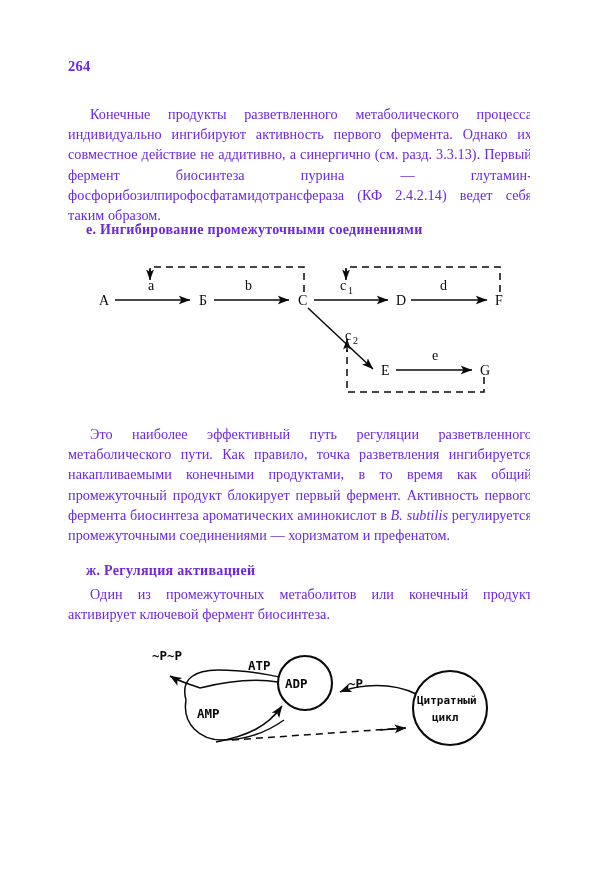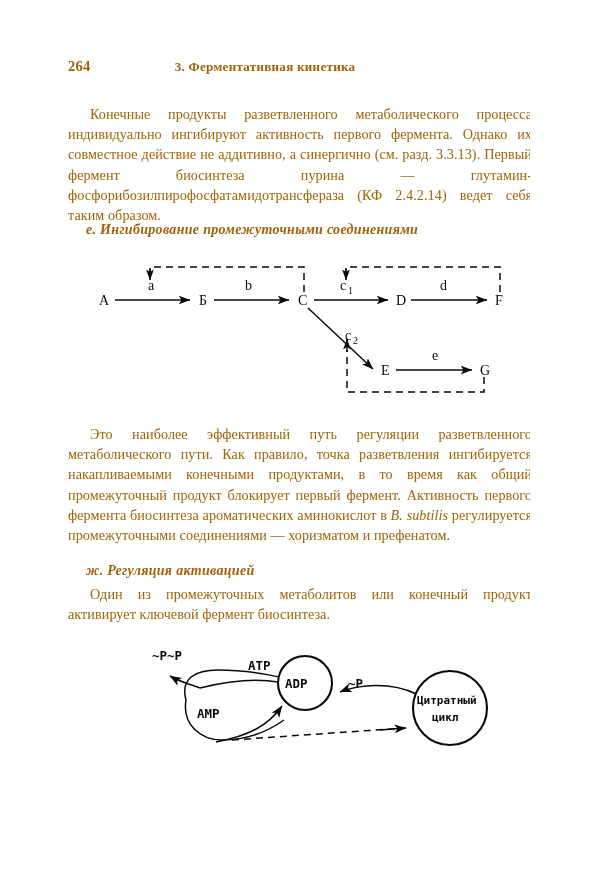--- a/index.html
+++ b/index.html
@@ -7,21 +7,21 @@
     padding: 0;
     background: #ffffff;
   }
   #page {
     position: relative;
     width: 530px;
     height: 896px;
     background: #ffffff;
     overflow: hidden;
     font-family: "Liberation Serif", "DejaVu Serif", serif;
-    color: #a16207;
+    color: #6d28d9;
   }
 
   
   .running-head {
     position: absolute;
     top: 58px;
     left: 68px;
     right: 68px;
     height: 18px;
   }
@@ -57,21 +57,20 @@
     letter-spacing: 0.05px;
     hyphens: manual;
   }
   .para.indent { text-indent: 22px; }
 
   .sect-head {
     position: absolute;
     left: 86px;
     font-size: 14px;
     font-weight: bold;
-    font-style: italic;
     letter-spacing: 0.3px;
   }
 
   .it { font-style: italic; }
 
   
   .figure {
     position: absolute;
     left: 0;
     width: 600px;
@@ -117,21 +116,20 @@
     stroke-width: 2.1;
   }
 </style>
 </head>
 <body>
 
 <div id="page">
 
   <div class="running-head">
     <span class="folio">264</span>
-    <span class="head-title">3. Ферментативная кинетика</span>
   </div>
 
   <div class="para indent" style="top:104px;">Конечные продукты разветвленного метаболического процесса индивидуально ингибируют активность первого фермента. Однако их совместное действие не аддитивно, а синергично (см. разд. 3.3.13). Первый фермент биосинтеза пурина — глутамин-фосфорибозилпирофосфатамидотрансфераза (КФ 2.4.2.14) ведет себя таким образом.</div>
 
   <div class="sect-head" style="top:222px;">е. Ингибирование промежуточными соединениями</div>
 
   <div class="figure" style="top:255px; height:155px;">
     <svg width="600" height="155" viewBox="0 0 600 155" xmlns="http://www.w3.org/2000/svg">
       <defs>
         <marker id="ah" markerWidth="9" markerHeight="9" refX="7.4" refY="3.1" orient="auto" markerUnits="strokeWidth">

